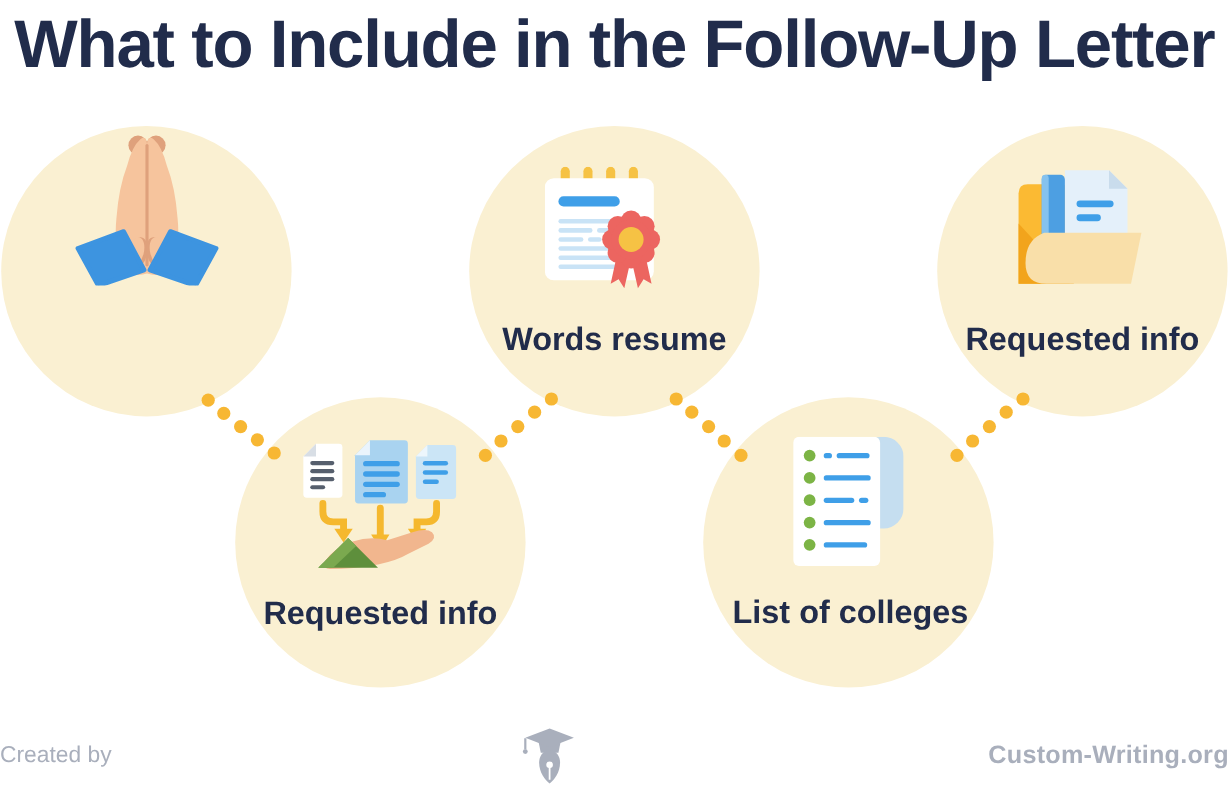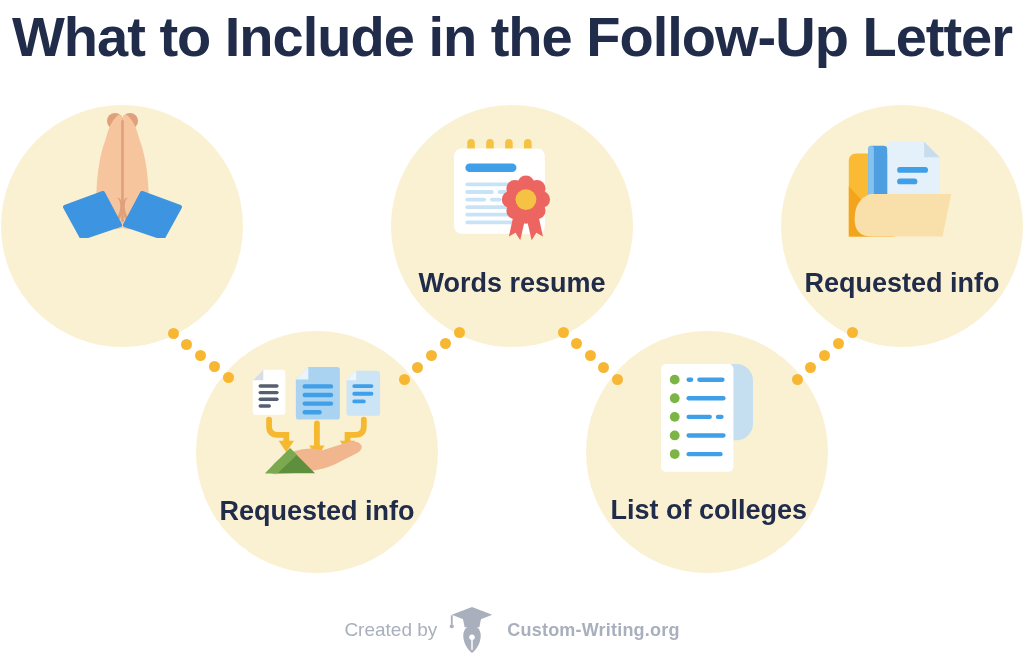--- a/index.html
+++ b/index.html
@@ -38,24 +38,24 @@
   #c2 .label{top:158px;}
   #c3 .label{top:156px;}
   #c4 .label{top:157px;text-align:right;}
   #c5 .label{top:156px;}
   .dot{
     position:absolute; width:11px; height:11px; border-radius:50%;
     background:var(--dot_amber);
   }
   .footer{
     position:absolute; left:0; right:0; bottom:6px; height:52px;
-    display:flex; justify-content:center; align-items:center; gap:12px;
+    display:flex; justify-content:space-between; align-items:center; gap:12px;
   }
   .created-by{ font-size:19px; color:var(--footer_gray); }
-  .brand{ font-size:18px; font-weight:700; color:var(--footer_gray); letter-spacing:0.2px; }
+  .brand{ font-size:21px; font-weight:700; color:var(--footer_gray); letter-spacing:0.2px; }
   .logo-svg{ width:46px; height:50px; }
 </style>
 </head>
 <body>
 
 <div class="canvas">
 
   <h1 class="title">What to Include in the Follow-Up Letter</h1>
 
   <div class="circle" id="c1">

